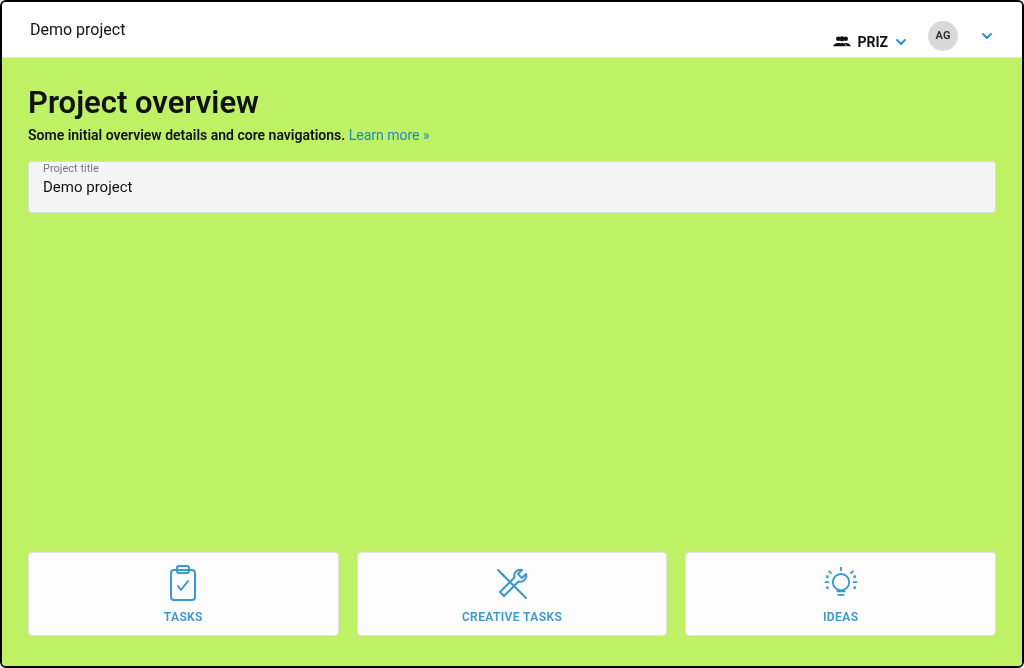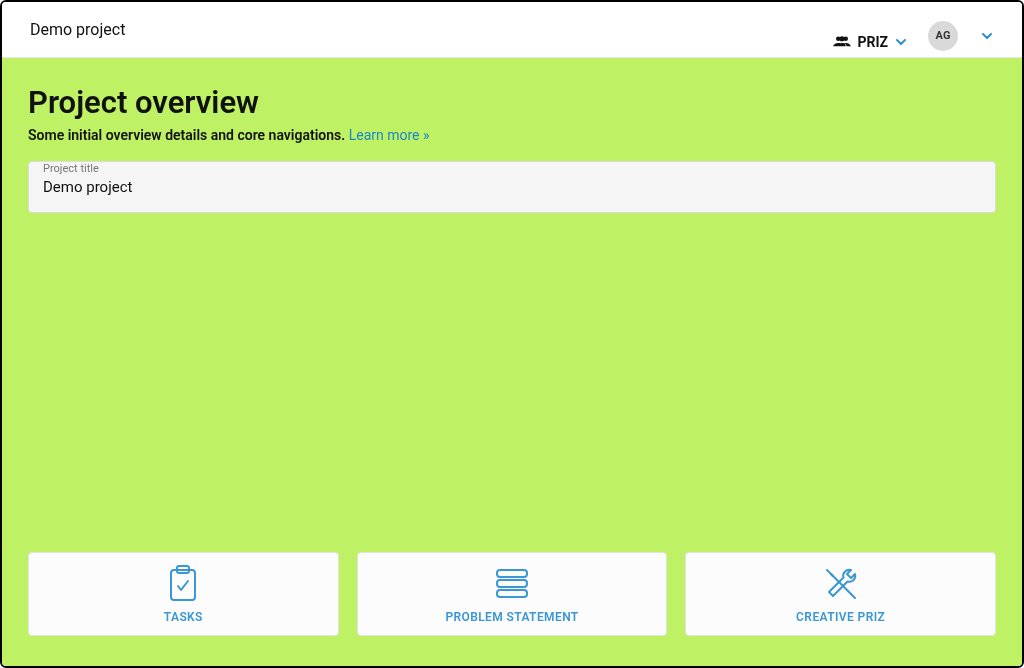--- a/index.html
+++ b/index.html
@@ -217,37 +217,45 @@
       <div class="nav-card-icon">
         <svg width="34" height="40" viewBox="0 0 34 40">
           <rect x="5" y="6" width="24" height="30" rx="3"></rect>
           <rect x="11" y="2" width="12" height="7" rx="2"></rect>
           <polyline points="12,22 15,26 22,17" stroke-linecap="round" stroke-linejoin="round"></polyline>
         </svg>
       </div>
       <div class="nav-card-label">TASKS</div>
     </div>
 
-    <div class="nav-card">
-      <div class="nav-card-icon">
-        <svg width="40" height="36" viewBox="0 0 40 36">
-          <rect x="5" y="4" width="30" height="7" rx="3"></rect>
-          <rect x="5" y="14" width="30" height="7" rx="3"></rect>
-          <rect x="5" y="24" width="30" height="7" rx="3"></rect>
-        </svg>
-      </div>
-      <div class="nav-card-label">PROBLEM STATEMENT</div>
-    </div>
 
     <div class="nav-card">
       <div class="nav-card-icon">
         <svg width="40" height="40" viewBox="0 0 40 40" stroke-linecap="round" stroke-linejoin="round">
           <path d="M30 6a6 6 0 0 0-7.5 7.5L8 28l4 4 14.5-14.5A6 6 0 0 0 34 10l-4 4-4-4 4-4z"></path>
           <line x1="10" y1="10" x2="30" y2="30"></line>
           <path d="M6 6l6 6"></path>
           <path d="M30 30l4 4"></path>
         </svg>
       </div>
-      <div class="nav-card-label">CREATIVE PRIZ</div>
-    </div>
-
+      <div class="nav-card-label">CREATIVE TASKS</div>
+    </div>
+
+    <div class="nav-card">
+      <div class="nav-card-icon">
+        <svg width="44" height="40" viewBox="0 0 44 40" stroke-linecap="round">
+          <circle cx="22" cy="18" r="9"></circle>
+          <path d="M18 28h8M19 32h6"></path>
+          <line x1="22" y1="2" x2="22" y2="5"></line>
+          <line x1="8" y1="18" x2="5" y2="18"></line>
+          <line x1="39" y1="18" x2="36" y2="18"></line>
+          <line x1="11" y1="8" x2="9" y2="6"></line>
+          <line x1="33" y1="8" x2="35" y2="6"></line>
+          <circle cx="7" cy="12" r="0.6" fill="#3a97d3"></circle>
+          <circle cx="37" cy="12" r="0.6" fill="#3a97d3"></circle>
+          <circle cx="7" cy="24" r="0.6" fill="#3a97d3"></circle>
+          <circle cx="37" cy="24" r="0.6" fill="#3a97d3"></circle>
+        </svg>
+      </div>
+      <div class="nav-card-label">IDEAS</div>
+    </div>
   </div>
 </div>
 
 </body></html>

